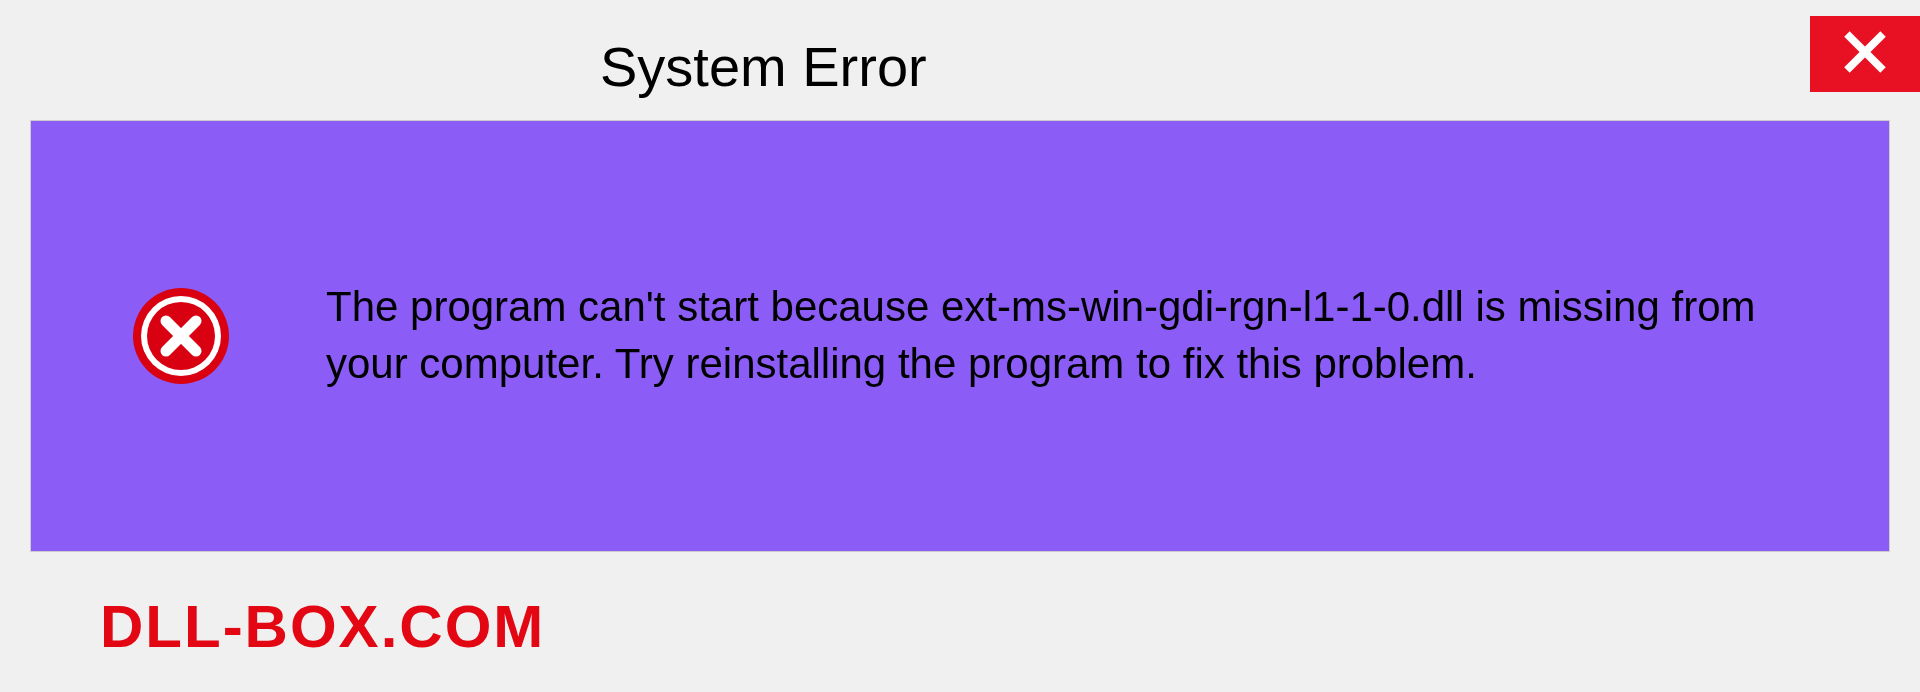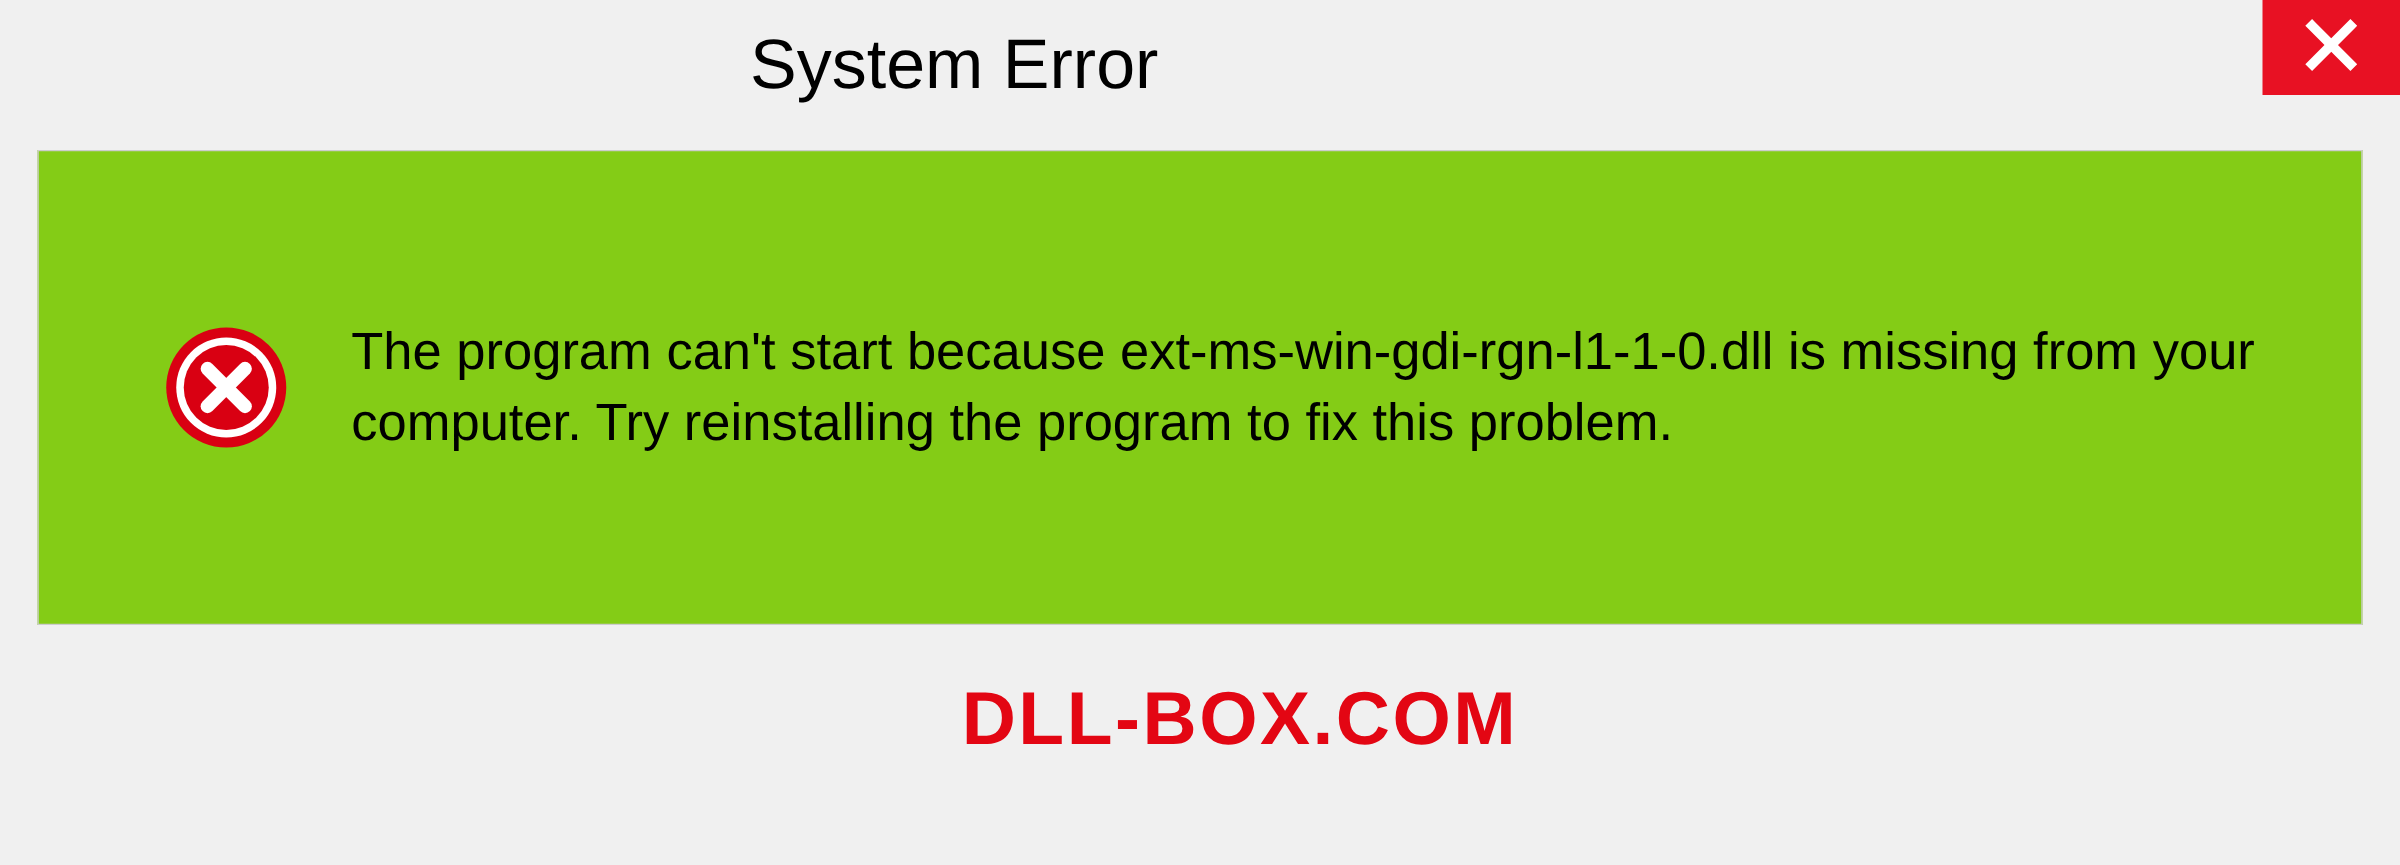--- a/index.html
+++ b/index.html
@@ -12,21 +12,21 @@
       background: #f0f0f0;
       width: 1920px;
       height: 692px;
       position: relative;
       overflow: hidden;
     }
     .titlebar {
       display: flex;
       align-items: flex-start;
       justify-content: space-between;
-      padding: 0 0 0 0;
+      padding: 16px 0 0 0;
       height: 100px;
       position: relative;
     }
     .title {
       font-size: 56px;
       font-weight: 400;
       color: #000;
       margin-left: 600px;
       margin-top: 18px;
     }
@@ -38,27 +38,28 @@
       align-items: center;
       justify-content: center;
       cursor: pointer;
       margin-right: 0;
     }
     .close-btn svg {
       width: 46px;
       height: 46px;
     }
     .content-panel {
-      background: #84cc16;
+      background: #8b5cf6;
       border: 1px solid #ccc;
       margin: 20px 30px 0 30px;
-      height: 380px;
+      height: 432px;
       display: flex;
       align-items: center;
       padding: 0 60px 0 100px;
+      gap: 45px;
     }
     .error-icon {
       flex-shrink: 0;
       width: 100px;
       height: 100px;
       margin-right: 50px;
     }
     .error-icon svg {
       width: 100%;
       height: 100%;
@@ -67,21 +68,20 @@
       font-size: 42px;
       line-height: 1.35;
       color: #000;
       font-weight: 400;
     }
     .footer {
       display: flex;
       align-items: center;
       justify-content: space-between;
       padding: 40px 36px 0 100px;
-      flex-direction: column;
     }
     .watermark {
       font-size: 60px;
       font-weight: 800;
       color: #e30613;
       letter-spacing: 2px;
       font-family: Arial, sans-serif;
     }
     .ok-btn {
       background: #e8e8e8;

